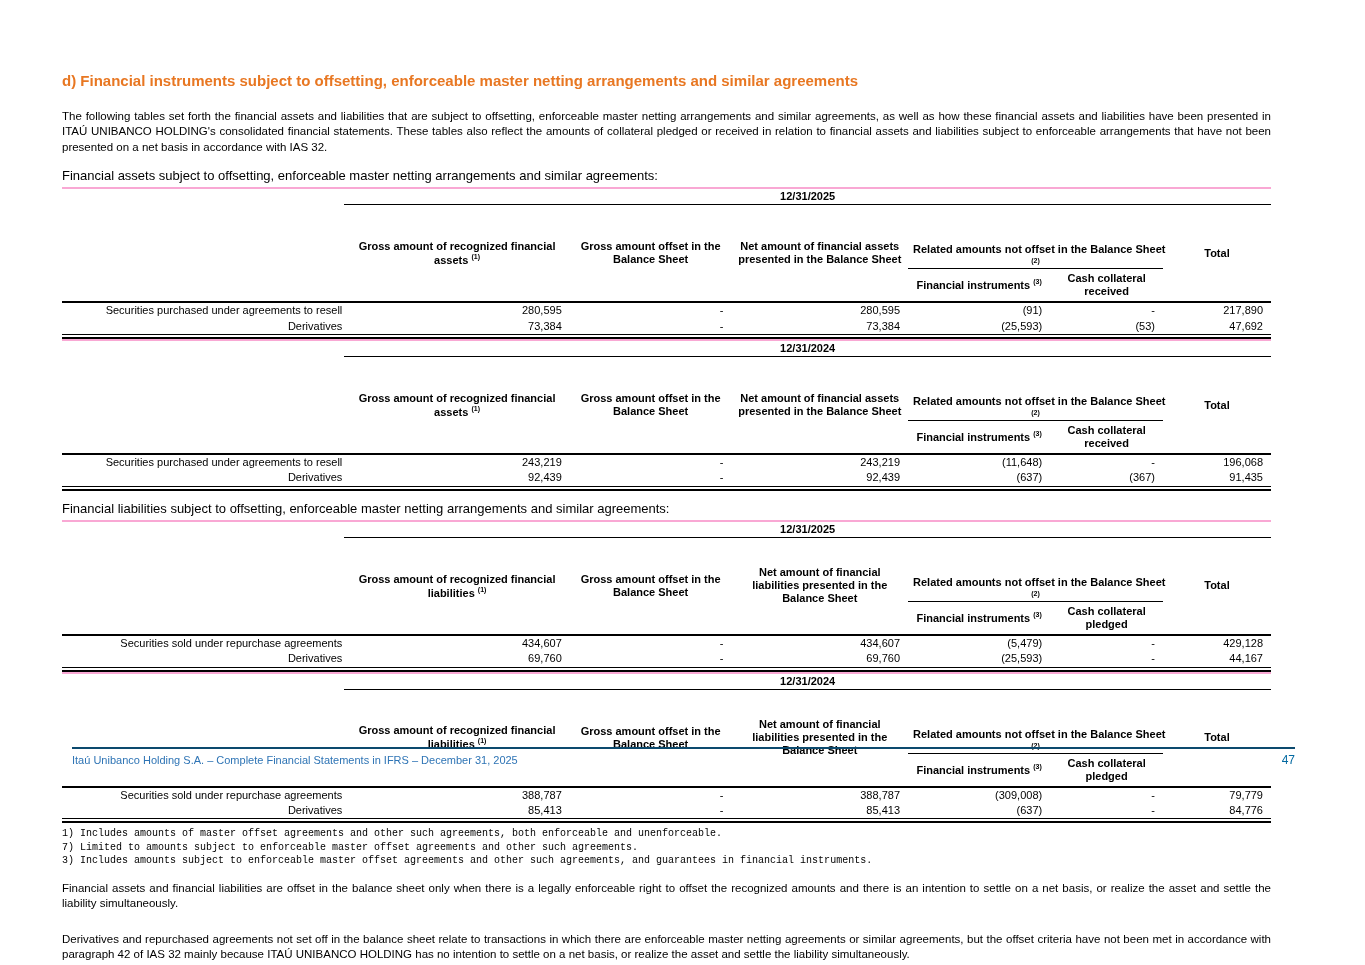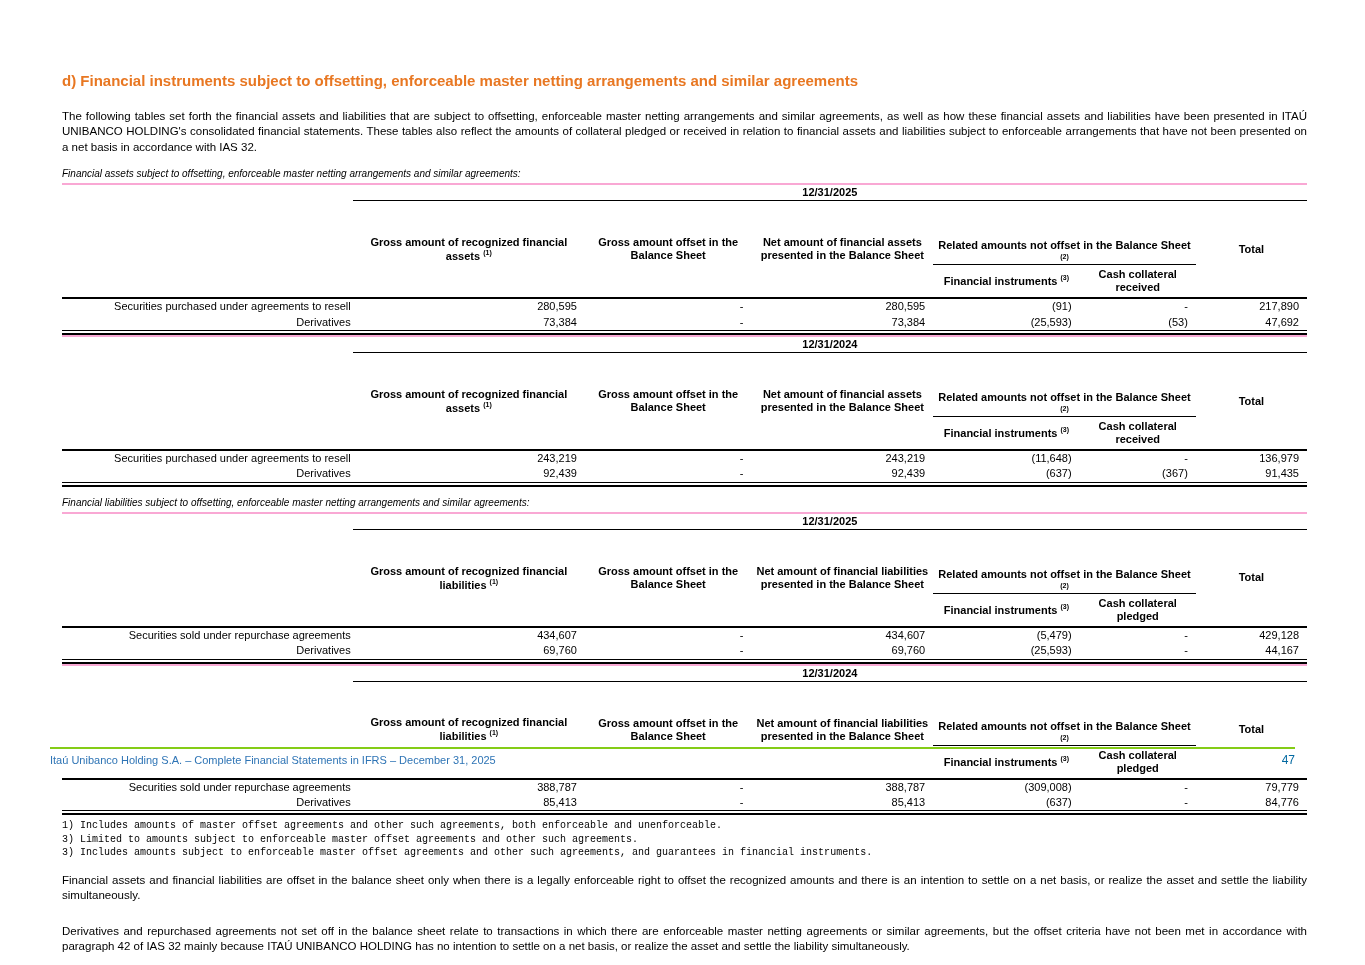--- a/index.html
+++ b/index.html
@@ -1,22 +1,22 @@
 <!DOCTYPE html>
 <html><head>
 <meta charset="utf-8">
 <style>
   * { margin:0; padding:0; box-sizing:border-box; }
   html,body { width:1365px; height:965px; background:#fff; overflow:hidden; }
   body { font-family:"Liberation Sans", sans-serif; color:#000; position:relative; }
-  .page { position:absolute; top:0; left:0; width:1365px; height:803px; padding:72px 58px 0 62px; }
+  .page { position:absolute; top:0; left:0; width:1365px; height:803px; padding:72px 94px 0 62px; }
 
   .title { color:#E87722; font-size:15px; font-weight:bold; margin-bottom:20px; }
   .para { font-size:11.5px; line-height:1.34; text-align:justify; margin-bottom:13px; }
-  .caption { font-size:10px; margin:8px 0 4px 0;font-style:italic; }
+  .caption { font-size:13px; margin:8px 0 4px 0; }
   .caption.second { margin-top:10px; }
 
   .table-block { border-bottom:2px solid #000; padding-bottom:2px; }
   .fin-table { width:100%; border-collapse:collapse; table-layout:fixed; border-top:2px solid #f9a8d4; }
   .fin-table th, .fin-table td { font-size:11px; }
   .c-label{width:23.35%} .c1{width:18.65%} .c2{width:13.38%} .c3{width:14.60%} .c4{width:11.76%} .c5{width:9.33%} .c6{width:8.93%}
 
   .date-cell { font-weight:bold; text-align:center; border-bottom:1px solid #000; padding:1px 0 2px 0; }
   .hdr { font-weight:bold; text-align:center; vertical-align:middle; padding:3px 5px; line-height:1.18; }
   .related-hdr { border-bottom:1px solid #000; vertical-align:middle; }
@@ -27,22 +27,22 @@
   .fin-table tbody td { padding:1px 2px; line-height:1.22; }
   .fin-table td.num { text-align:right; padding-right:8px; }
   .fin-table td.rowlabel { text-align:right; padding-left:2px; }
   .fin-table tbody tr:first-child td { border-top:2px solid #000; }
   .fin-table tbody tr:last-child td { border-bottom:1px solid #000; }
 
   .footnotes { margin-top:4px; font-size:10px; line-height:1.32;font-family:Liberation Mono, monospace; }
   .para.after-notes { margin-top:14px; margin-bottom:0; }
   .para.last { margin-top:20px; }
 
-  .footer { position:absolute; left:50px; right:70px; bottom:36px;
-            border-top:2px solid #84cc16; padding-top:4px;
+  .footer { position:absolute; left:72px; right:70px; bottom:36px;
+            border-top:2px solid #0c4a6e; padding-top:4px;
             display:flex; justify-content:space-between; align-items:baseline; }
   .footer-left { color:#2E74B5; font-size:11px; }
   .footer-page { color:#0369a1; font-size:12px; }
 </style>
 </head>
 <body>
 
 <div class="page">
 
   <h1 class="title">d) Financial instruments subject to offsetting, enforceable master netting arrangements and similar agreements</h1>
@@ -139,21 +139,21 @@
         </tr>
       </thead>
       <tbody>
         <tr>
           <td class="rowlabel">Securities purchased under agreements to resell</td>
           <td class="num">243,219</td>
           <td class="num">-</td>
           <td class="num">243,219</td>
           <td class="num">(11,648)</td>
           <td class="num">-</td>
-          <td class="num">136,979</td>
+          <td class="num">196,068</td>
         </tr>
         <tr>
           <td class="rowlabel">Derivatives</td>
           <td class="num">92,439</td>
           <td class="num">-</td>
           <td class="num">92,439</td>
           <td class="num">(637)</td>
           <td class="num">(367)</td>
           <td class="num">91,435</td>
         </tr>
@@ -268,21 +268,21 @@
           <td class="num">(637)</td>
           <td class="num">-</td>
           <td class="num">84,776</td>
         </tr>
       </tbody>
     </table>
   </div>
 
   <div class="footnotes">
     <div>1) Includes amounts of master offset agreements and other such agreements, both enforceable and unenforceable.</div>
-    <div>3) Limited to amounts subject to enforceable master offset agreements and other such agreements.</div>
+    <div>7) Limited to amounts subject to enforceable master offset agreements and other such agreements.</div>
     <div>3) Includes amounts subject to enforceable master offset agreements and other such agreements, and guarantees in financial instruments.</div>
   </div>
 
   <p class="para after-notes">Financial assets and financial liabilities are offset in the balance sheet only when there is a legally enforceable right to offset the recognized amounts and there is an intention to settle on a net basis, or realize the asset and settle the liability simultaneously.</p>
   <p class="para last">Derivatives and repurchased agreements not set off in the balance sheet relate to transactions in which there are enforceable master netting agreements or similar agreements, but the offset criteria have not been met in accordance with paragraph 42 of IAS 32 mainly because ITAÚ UNIBANCO HOLDING has no intention to settle on a net basis, or realize the asset and settle the liability simultaneously.</p>
 
   <div class="footer">
     <span class="footer-left">Itaú Unibanco Holding S.A. – Complete Financial Statements in IFRS – December 31, 2025</span>
     <span class="footer-page">47</span>
   </div>

